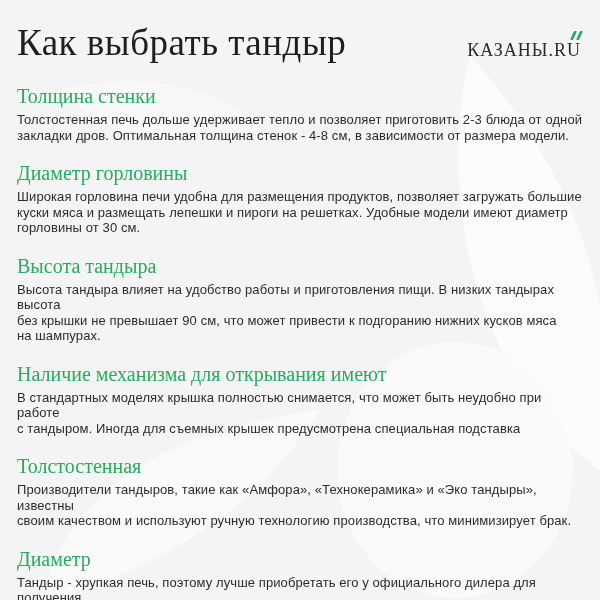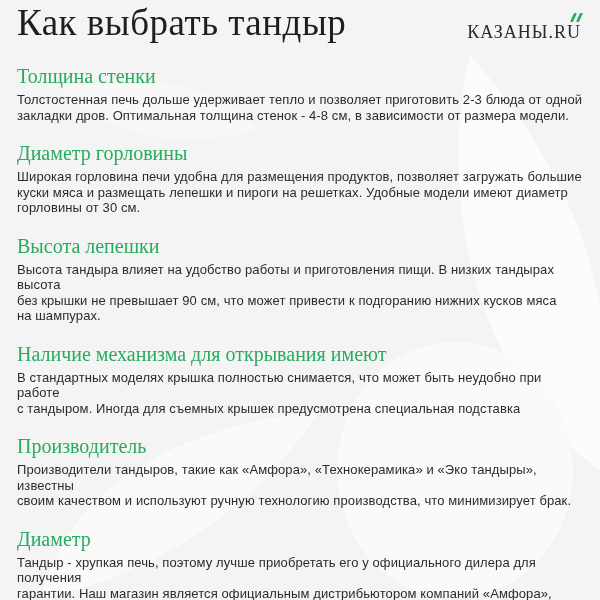--- a/index.html
+++ b/index.html
@@ -23,21 +23,22 @@
 
   .content {
     position: relative;
     padding: 0 17px;
     z-index: 1;
   }
 
   .header {
     display: flex;
     justify-content: space-between;
-    align-items: flex-end;
+    align-items: center;
+    padding-top: 20px;
   }
 
   .page-title {
     font-family: "Liberation Serif", serif;
     font-weight: 400;
     font-size: 37px;
     line-height: 46px;
     letter-spacing: 0.5px;
     color: #1e1e1e;
     margin: 0;
@@ -124,34 +125,34 @@
     </div>
 
     <div class="section">
       <h2 class="section-heading">Диаметр горловины</h2>
       <p class="section-body">Широкая горловина печи удобна для размещения продуктов, позволяет загружать большие
 куски мяса и размещать лепешки и пироги на решетках. Удобные модели имеют диаметр
 горловины от 30 см.</p>
     </div>
 
     <div class="section">
-      <h2 class="section-heading">Высота лепешки</h2>
+      <h2 class="section-heading">Высота тандыра</h2>
       <p class="section-body">Высота тандыра влияет на удобство работы и приготовления пищи. В низких тандырах высота
 без крышки не превышает 90 см, что может привести к подгоранию нижних кусков мяса
 на шампурах.</p>
     </div>
 
     <div class="section">
       <h2 class="section-heading">Наличие механизма для открывания имеют</h2>
       <p class="section-body">В стандартных моделях крышка полностью снимается, что может быть неудобно при работе
 с тандыром. Иногда для съемных крышек предусмотрена специальная подставка</p>
     </div>
 
     <div class="section">
-      <h2 class="section-heading">Производитель</h2>
+      <h2 class="section-heading">Толстостенная</h2>
       <p class="section-body">Производители тандыров, такие как «Амфора», «Технокерамика» и «Эко тандыры», известны
 своим качеством и используют ручную технологию производства, что минимизирует брак.</p>
     </div>
 
     <div class="section">
       <h2 class="section-heading">Диаметр</h2>
       <p class="section-body">Тандыр - хрупкая печь, поэтому лучше приобретать его у официального дилера для получения
 гарантии. Наш магазин является официальным дистрибьютором компаний «Амфора»,
 «Технокерамика» и «Экотардыры».</p>
     </div>

